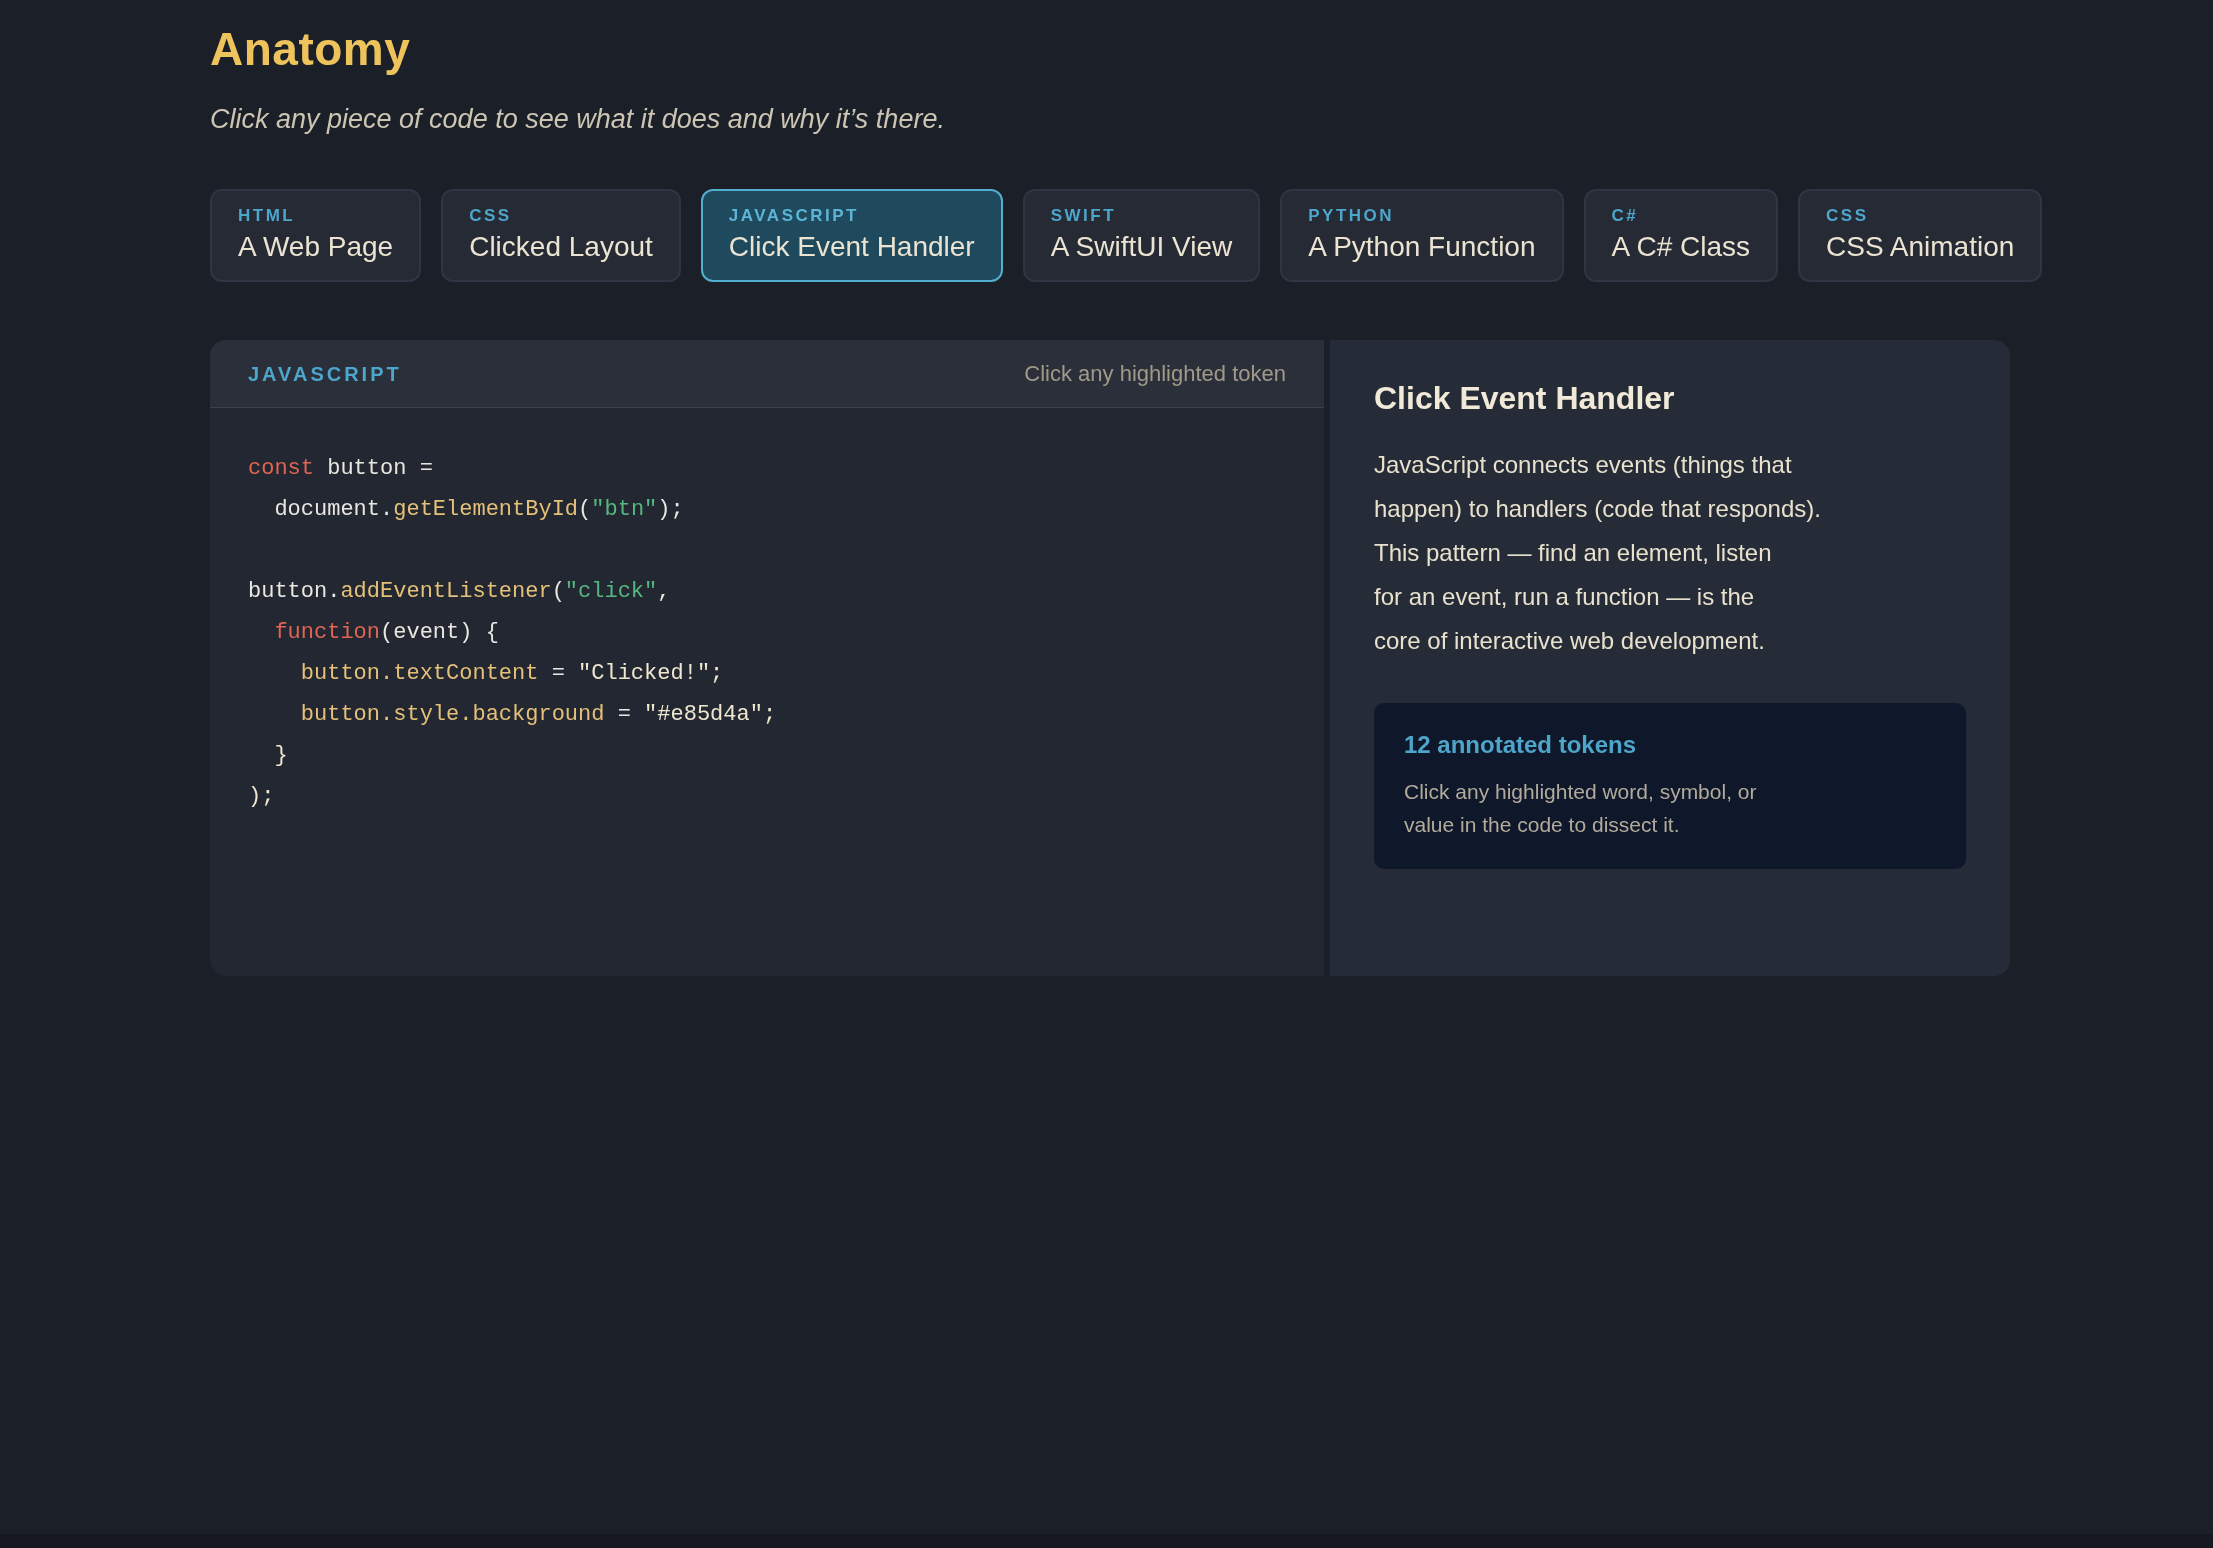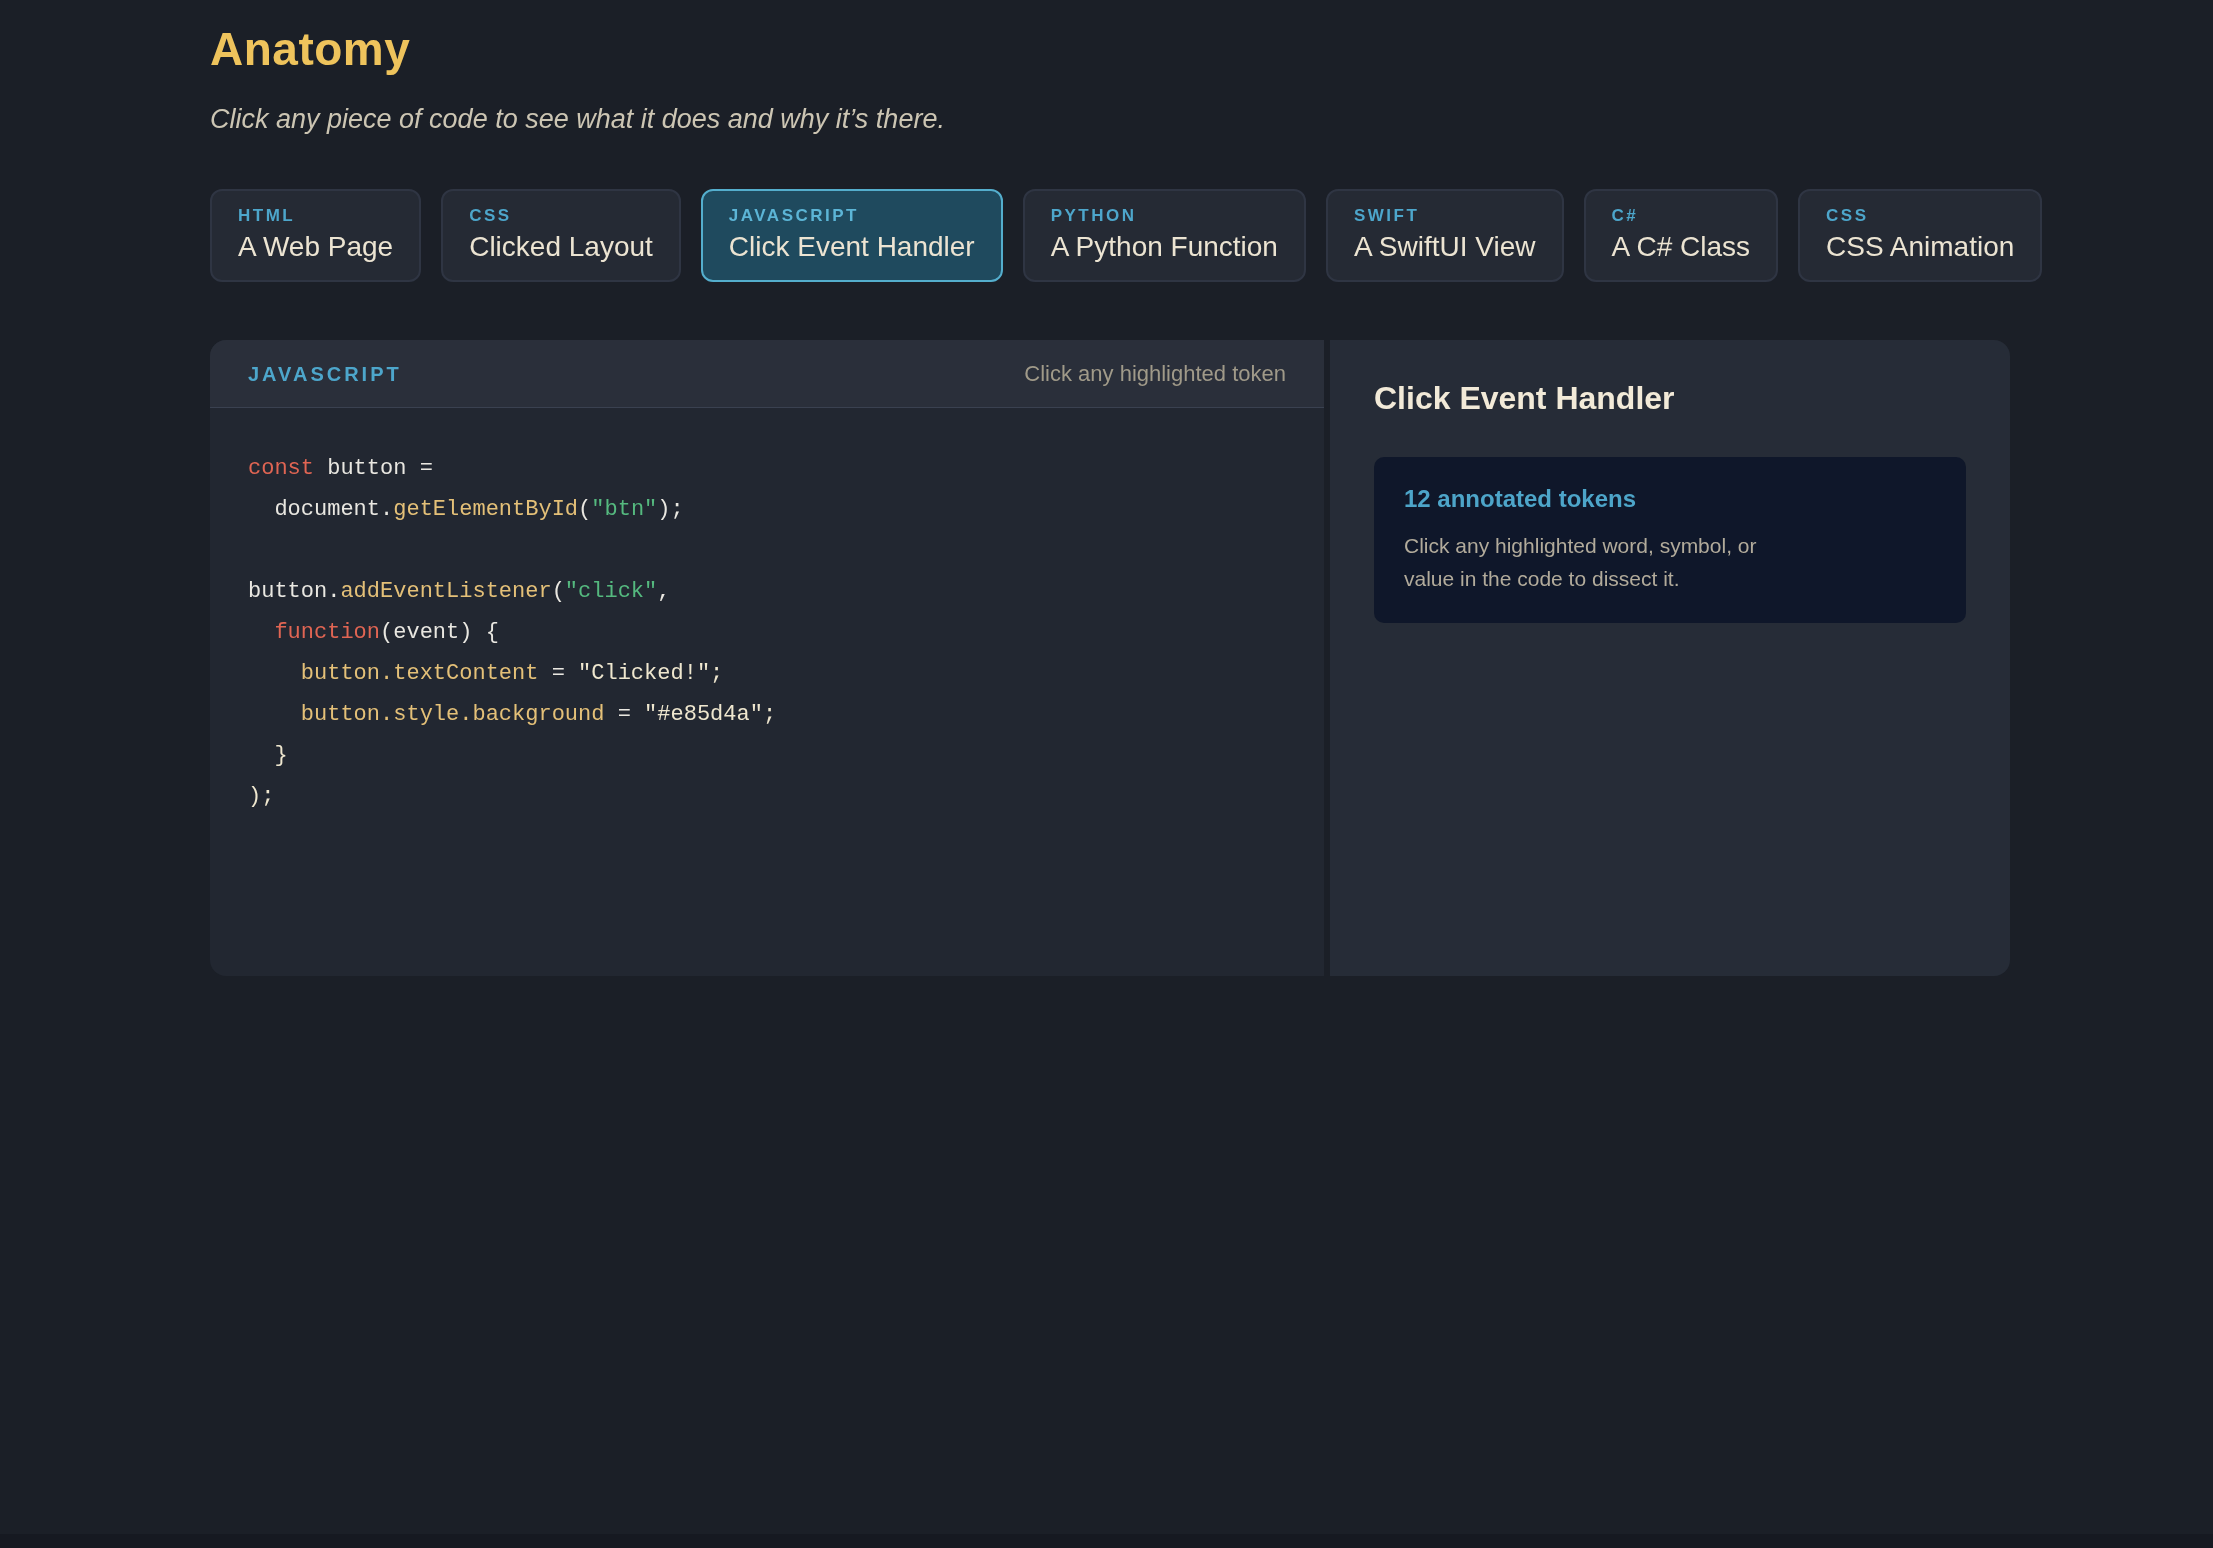--- a/index.html
+++ b/index.html
@@ -159,26 +159,26 @@
       </div>
       <div class="tab-card">
         <span class="tab-lang">CSS</span>
         <span class="tab-title">Clicked Layout</span>
       </div>
       <div class="tab-card active">
         <span class="tab-lang">JAVASCRIPT</span>
         <span class="tab-title">Click Event Handler</span>
       </div>
       <div class="tab-card">
+        <span class="tab-lang">SWIFT</span>
+        <span class="tab-title">A SwiftUI View</span>
+      </div>
+      <div class="tab-card">
         <span class="tab-lang">PYTHON</span>
         <span class="tab-title">A Python Function</span>
-      </div>
-      <div class="tab-card">
-        <span class="tab-lang">SWIFT</span>
-        <span class="tab-title">A SwiftUI View</span>
       </div>
       <div class="tab-card">
         <span class="tab-lang">C#</span>
         <span class="tab-title">A C# Class</span>
       </div>
       <div class="tab-card">
         <span class="tab-lang">CSS</span>
         <span class="tab-title">CSS Animation</span>
       </div>
     </div>
@@ -200,20 +200,25 @@
             <div class="code-line"><span class="tok" style="color: rgb(233, 231, 225);">    </span><span class="tok clickable" style="color: rgb(228, 192, 120);">button.textContent</span><span class="tok" style="color: rgb(233, 231, 225);"> = </span><span class="tok clickable" style="color: rgb(239, 231, 207);">"Clicked!";</span></div>
             <div class="code-line"><span class="tok" style="color: rgb(233, 231, 225);">    </span><span class="tok clickable" style="color: rgb(228, 192, 120);">button.style.background</span><span class="tok" style="color: rgb(233, 231, 225);"> = </span><span class="tok clickable" style="color: rgb(239, 231, 207);">"#e85d4a";</span></div>
             <div class="code-line"><span class="tok clickable" style="color: rgb(239, 231, 207);">  }</span></div>
             <div class="code-line"><span class="tok clickable" style="color: rgb(239, 231, 207);">);</span></div>
           </div>
       </div>
     </div>
 
     <div class="info-panel">
       <h2 class="info-title">Click Event Handler</h2>
+      <p class="info-paragraph">JavaScript connects events (things that
+happen) to handlers (code that responds).
+This pattern — find an element, listen
+for an event, run a function — is the
+core of interactive web development.</p>
       <div class="tokens-box">
         <div class="tokens-box-title">12 annotated tokens</div>
         <div class="tokens-box-text">Click any highlighted word, symbol, or
 value in the code to dissect it.</div>
       </div>
     </div>
 
   </div>
 </div>
 

